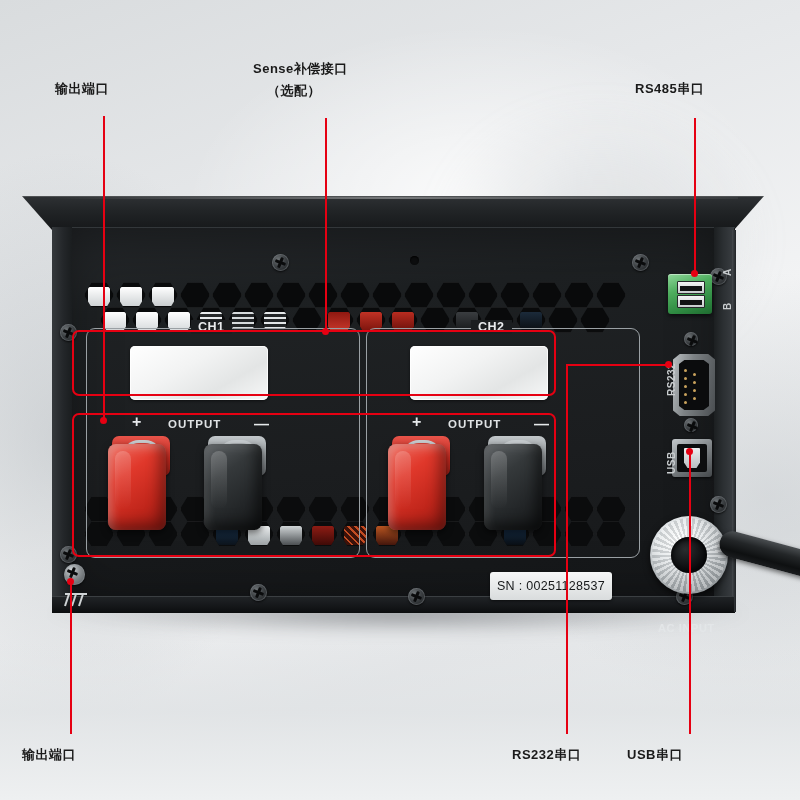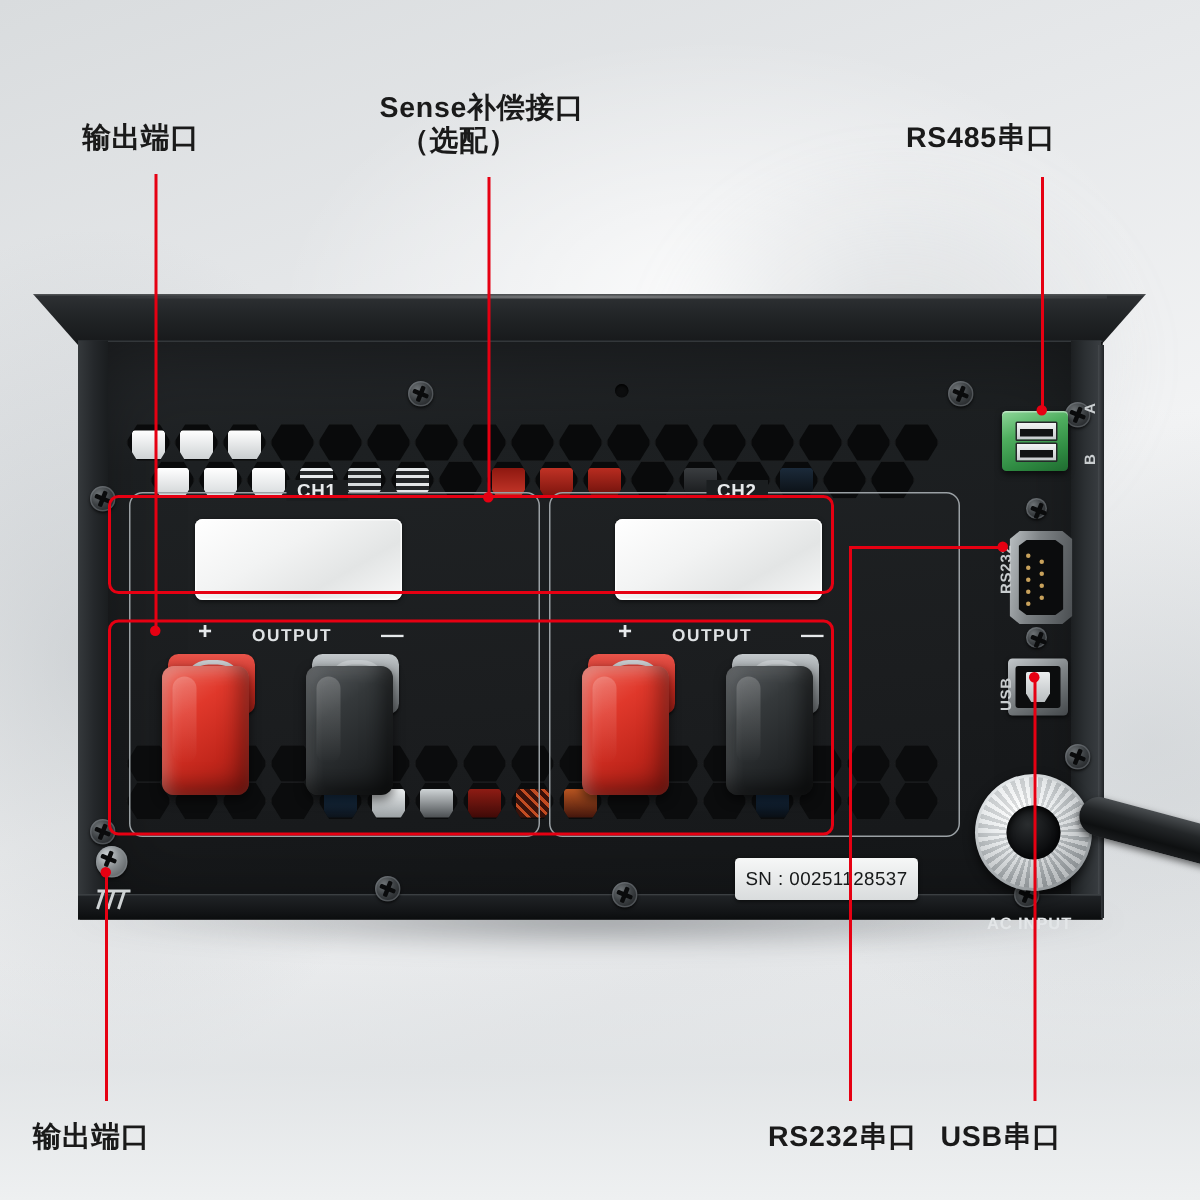--- a/index.html
+++ b/index.html
@@ -163,21 +163,21 @@
 
   
   .gnd{position:absolute;}
 
   
   .cl-line{position:absolute;background:#e60012;}
   .cl-v{width:1.6px;}
   .cl-h{height:1.6px;}
   .cl-dot{position:absolute;width:7px;height:7px;border-radius:50%;background:#e60012;}
   .cl-box{position:absolute;border:2.4px solid #e60012;border-radius:7px;}
-  .cl-text{position:absolute;color:#1a1a1a;font-size:19px;font-weight:bold;
+  .cl-text{position:absolute;color:#1a1a1a;font-size:13px;font-weight:bold;
     letter-spacing:.5px;white-space:nowrap;line-height:1.32;text-align:center;}
 </style>
 </head>
 <body>
 
 <div id="stage">
 
   <div class="bg"></div>
   <div class="bg-blur"></div>
   <div class="bg-floor"></div>
@@ -394,21 +394,21 @@
     <div class="usbb" style="left:650px;top:243px;">
       <div class="in"></div>
         <div class="tongue"></div>
     </div>
     <div class="vert-lab" style="left:644px;top:278px;">USB</div>
 
     <div class="gland" style="left:628px;top:320px;">
       <div class="knurl"></div>
         <div class="hole"></div>
     </div>
-    <div class="acin" style="left:636px;top:414px;">AC INPUT</div>
+    <div class="acin" style="left:636px;top:426px;">AC INPUT</div>
 
     <div class="sn" style="left:468px;top:376px;width:122px;height:28px;">SN : 00251128537</div>
 
     <div class="screw bright" style="left:42px;top:368px;width:21px;height:21px;"></div>
     <div class="gnd" style="left:40px;top:394px;">
       <svg width="30" height="20" viewBox="0 0 30 20">
         <path d="M3 4 H25" stroke="#cfd3d5" stroke-width="2" fill="none"></path>
         <path d="M7 4 L3 16" stroke="#cfd3d5" stroke-width="2" fill="none"></path>
         <path d="M14 4 L10 16" stroke="#cfd3d5" stroke-width="2" fill="none"></path>
         <path d="M21 4 L17 16" stroke="#cfd3d5" stroke-width="2" fill="none"></path>
@@ -420,21 +420,21 @@
 
   <div class="cl-text" style="left:55px;top:80px;text-align:center;">输出端口</div>
   <div class="cl-line cl-v" style="left:103px;top:116px;height:305px;"></div>
   <div class="cl-dot" style="left:100px;top:417px;"></div>
 
   <div class="cl-text" style="left:253px;top:60px;">Sense补偿接口</div>
   <div class="cl-text" style="left:267px;top:82px;">（选配）</div>
   <div class="cl-line cl-v" style="left:325px;top:118px;height:214px;"></div>
   <div class="cl-dot" style="left:322px;top:328px;"></div>
 
-  <div class="cl-text" style="left:604px;top:80px;">RS485串口</div>
+  <div class="cl-text" style="left:635px;top:80px;">RS485串口</div>
   <div class="cl-line cl-v" style="left:694px;top:118px;height:156px;"></div>
   <div class="cl-dot" style="left:691px;top:270px;"></div>
 
   <div class="cl-dot" style="left:67px;top:578px;"></div>
   <div class="cl-line cl-v" style="left:70px;top:582px;height:152px;"></div>
   <div class="cl-text" style="left:22px;top:746px;">输出端口</div>
 
   <div class="cl-dot" style="left:665px;top:361px;"></div>
   <div class="cl-line cl-h" style="left:566px;top:364px;width:102px;"></div>
   <div class="cl-line cl-v" style="left:566px;top:364px;height:370px;"></div>

